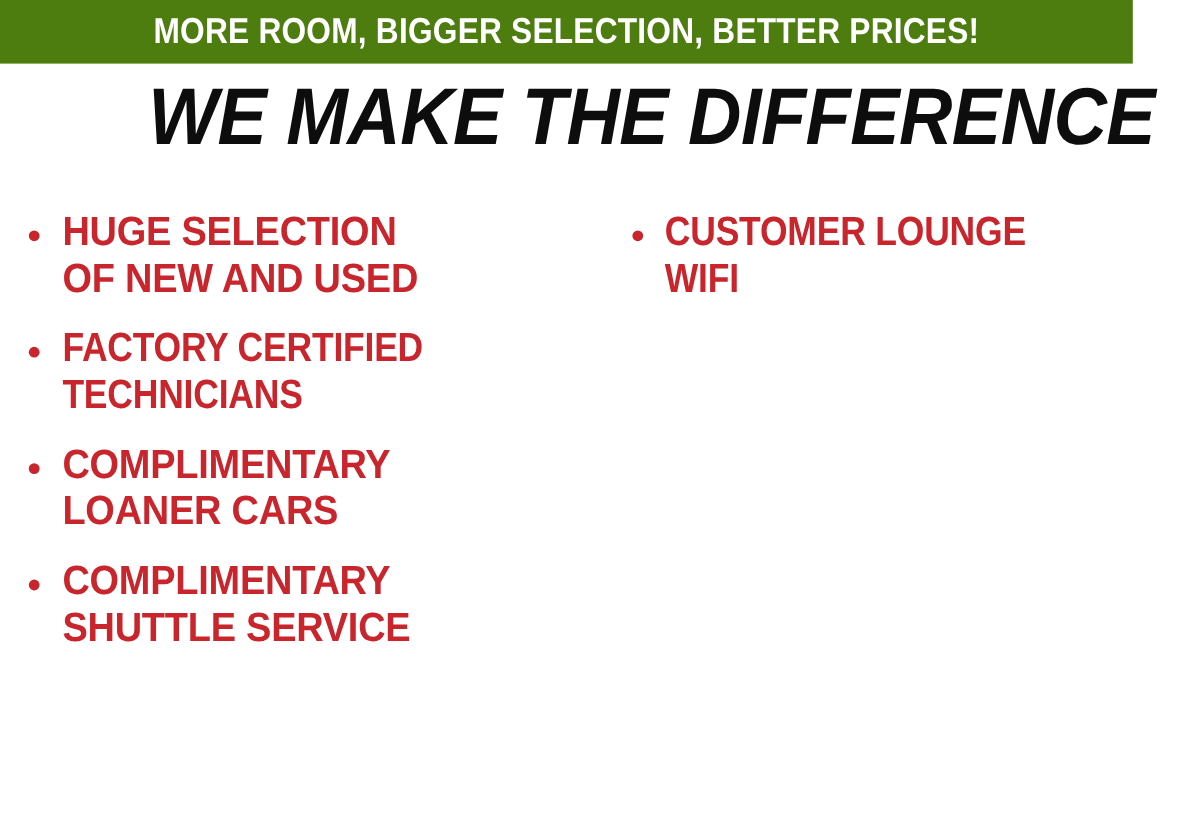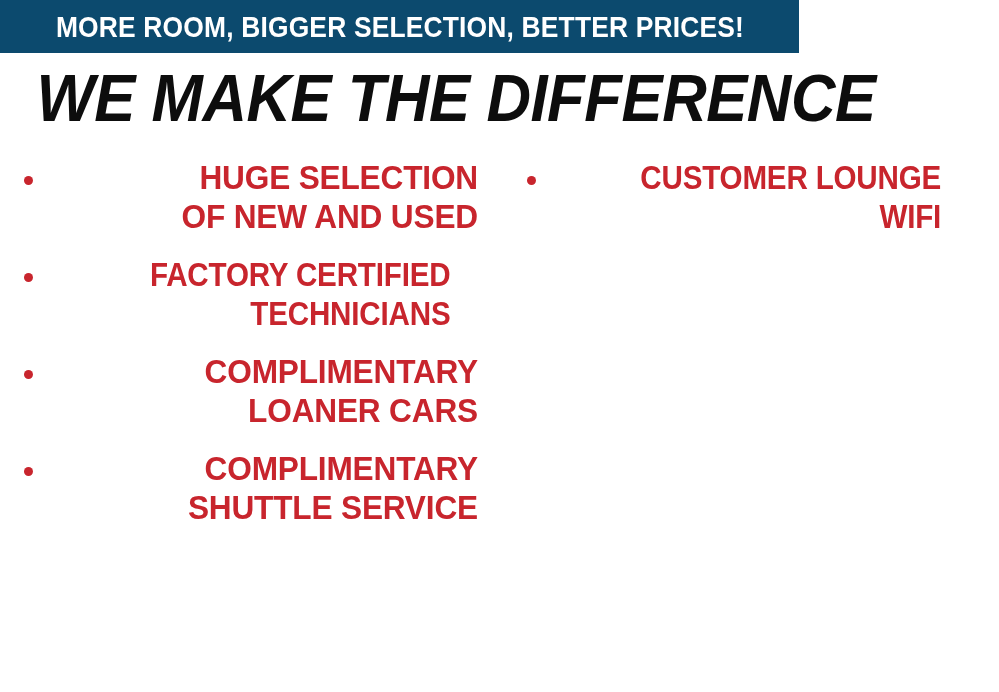--- a/index.html
+++ b/index.html
@@ -16,23 +16,23 @@
     overflow: hidden;
     font-family: "Liberation Sans", "DejaVu Sans", sans-serif;
     -webkit-font-smoothing: antialiased;
   }
 
   
   #banner {
     position: absolute;
     left: 0;
     top: 0;
-    width: 799px;
+    width: 944px;
     height: 53px;
-    background: #0c4a6e;
+    background: #4d7c0f;
     display: flex;
     align-items: center;
     justify-content: center;
   }
   #banner-text {
     color: #ffffff;
     font-family: "Liberation Sans", "DejaVu Sans", sans-serif;
     font-weight: 700;
     font-size: 30px;
     line-height: 30px;
@@ -42,21 +42,21 @@
     white-space: nowrap;
     text-align: center;
   }
 
   
   #headline {
     position: absolute;
     left: 0;
     top: 62px;
     width: 999px;
-    text-align: left;
+    text-align: right;
   }
   #headline-text {
     display: inline-block;
     color: #0d0d0d;
     font-family: "Liberation Sans", "DejaVu Sans", sans-serif;
     font-weight: 700;
     font-style: italic;
     font-size: 67px;
     line-height: 72px;
     letter-spacing: -0.5px;
@@ -68,22 +68,21 @@
   
   #columns {
     position: absolute;
     left: 0;
     top: 158px;
     width: 999px;
     height: 534px;
   }
   .column {
     position: absolute;
-    top: 0;
-    text-align: right;
+    top: 16px;
   }
   #col-left  { left: 10px;  width: 500px; }
   #col-right { left: 512px; width: 487px; }
 
   .bullet-item {
     position: relative;
     padding-left: 42px;
     margin-bottom: 19px;
     color: #c8252d;
   }

